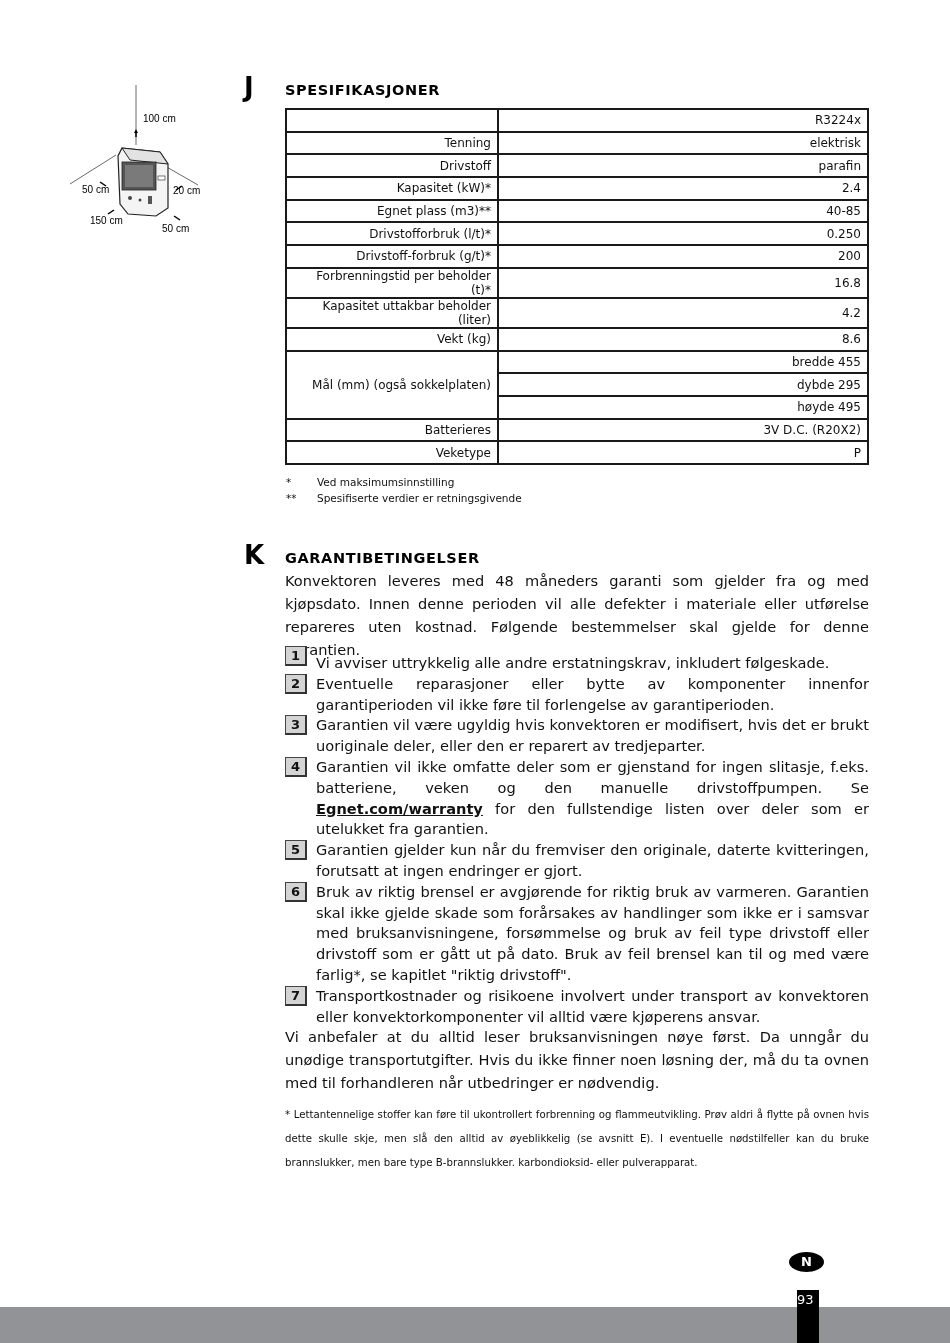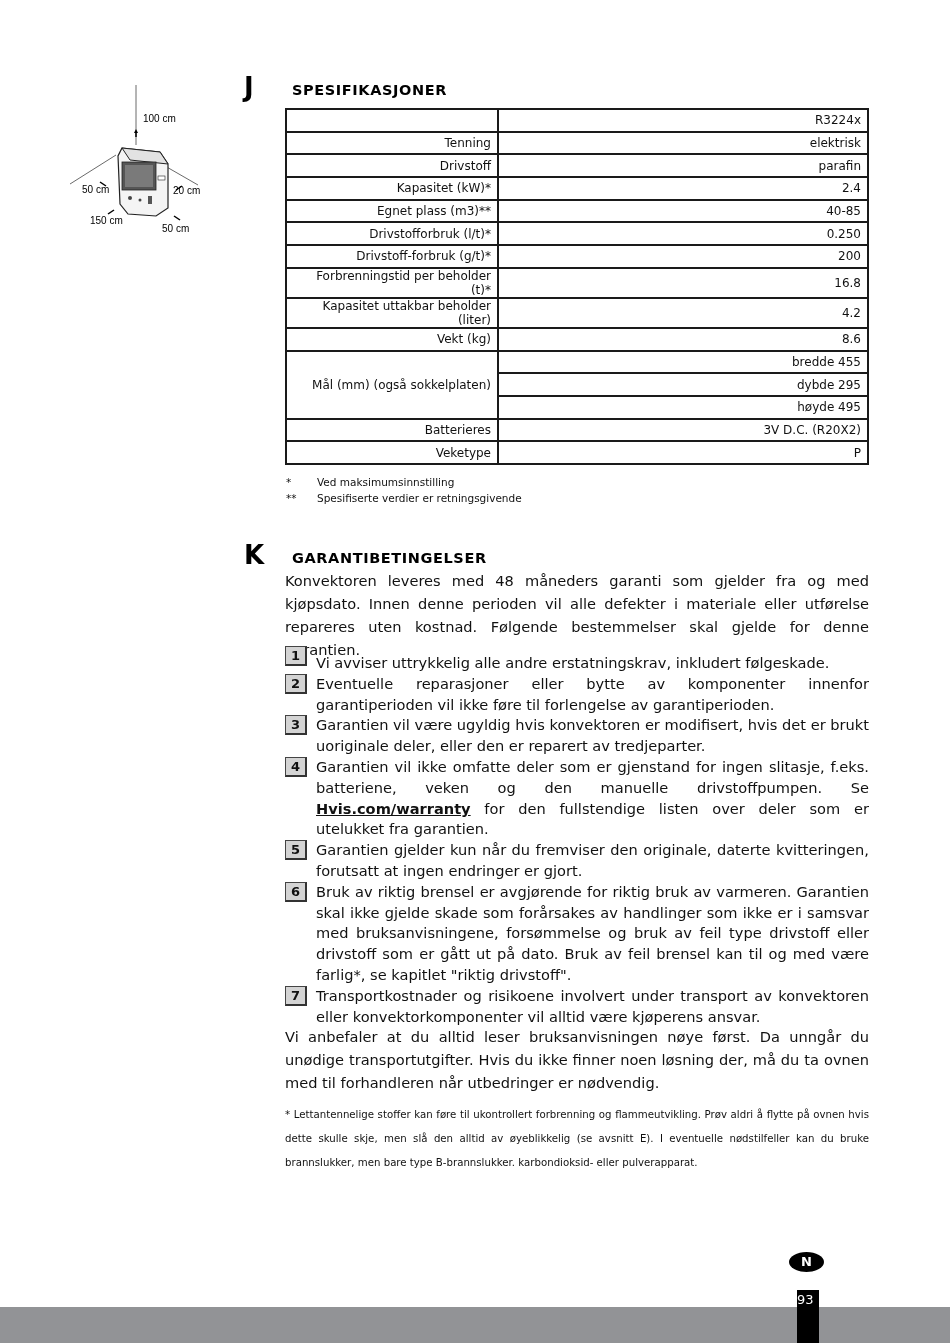--- a/index.html
+++ b/index.html
@@ -1,20 +1,20 @@
 <!DOCTYPE html>
 <html><head>
   <meta charset="utf-8">
   <style>
     * { box-sizing: border-box; margin: 0; padding: 0; }
     html, body { width: 950px; height: 1343px; background: #ffffff; overflow: hidden; }
     body { position: relative; font-family: "DejaVu Sans", "Liberation Sans", sans-serif; color: #111; }
 
     .section-letter { position: absolute; font-family: "DejaVu Sans", sans-serif; font-weight: bold; font-size: 26px; color: #000; }
-    .section-title { position: absolute; font-weight: bold; font-size: 14.5px; letter-spacing: 0.6px; color: #000; margin-left: 7px; }
+    .section-title { position: absolute; font-weight: bold; font-size: 14.5px; letter-spacing: 0.6px; color: #000; }
 
     
     .illus { position: absolute; left: 70px; top: 80px; width: 150px; height: 160px; }
     .illus svg { width: 150px; height: 160px; }
 
     
     .spec-table { position: absolute; left: 285px; top: 108px; width: 584px; border-collapse: collapse; font-size: 12px; }
     .spec-table td { border: 2px solid #1a1a1a; height: 22.7px; padding: 0 6px; vertical-align: middle; }
     .spec-table td.label { width: 212px; text-align: right; }
     .spec-table td.value { text-align: right; }
@@ -164,21 +164,21 @@
   <div class="list-item">
     <span class="num-box">2</span>
     <span>Eventuelle reparasjoner eller bytte av komponenter innenfor garantiperioden vil ikke føre til forlengelse av garantiperioden.</span>
   </div>
   <div class="list-item">
     <span class="num-box">3</span>
     <span>Garantien vil være ugyldig hvis konvektoren er modifisert, hvis det er brukt uoriginale deler, eller den er reparert av tredjeparter.</span>
   </div>
   <div class="list-item">
     <span class="num-box">4</span>
-    <span>Garantien vil ikke omfatte deler som er gjenstand for ingen slitasje, f.eks. batteriene, veken og den manuelle drivstoffpumpen. Se </span><a class="link">Hvis.com/warranty</a><span> for den fullstendige listen over deler som er utelukket fra garantien.</span>
+    <span>Garantien vil ikke omfatte deler som er gjenstand for ingen slitasje, f.eks. batteriene, veken og den manuelle drivstoffpumpen. Se </span><a class="link">Egnet.com/warranty</a><span> for den fullstendige listen over deler som er utelukket fra garantien.</span>
   </div>
   <div class="list-item">
     <span class="num-box">5</span>
     <span>Garantien gjelder kun når du fremviser den originale, daterte kvitteringen, forutsatt at ingen endringer er gjort.</span>
   </div>
   <div class="list-item">
     <span class="num-box">6</span>
     <span> Bruk av riktig brensel er avgjørende for riktig bruk av varmeren. Garantien skal ikke gjelde skade som forårsakes av handlinger som ikke er i samsvar med bruksanvisningene, forsømmelse og bruk av feil type drivstoff eller drivstoff som er gått ut på dato. Bruk av feil brensel kan til og med være farlig*, se kapitlet "riktig drivstoff".</span>
   </div>
   <div class="list-item">

